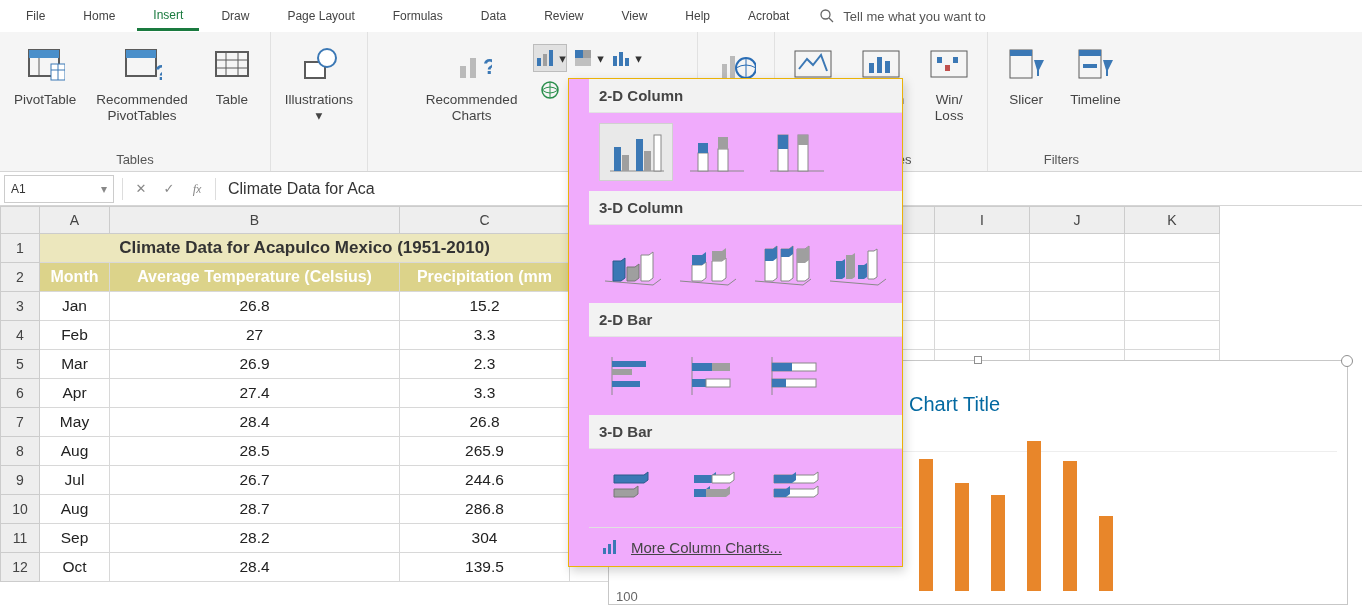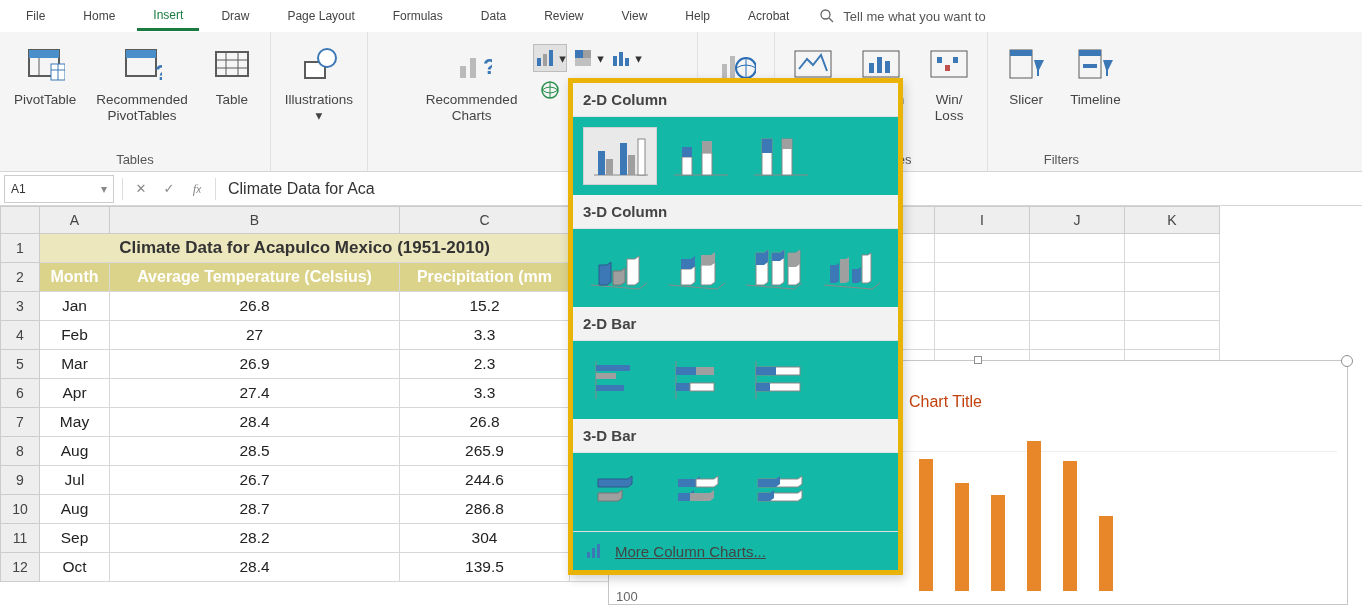--- a/index.html
+++ b/index.html
@@ -39,30 +39,30 @@
 .col-headers { display:flex; }
 .colh { height:28px; border:1px solid #ccc; border-left:none; background:#eee; display:flex; align-items:center; justify-content:center; font-size:14px; color:#444; }
 .rowh { width:40px; height:29px; border:1px solid #ccc; border-top:none; background:#eee; display:flex; align-items:center; justify-content:center; font-size:14px; color:#444; }
 .cells { position:relative; }
 .row { display:flex; }
 .cell { height:29px; border-right:1px solid #d8d8d8; border-bottom:1px solid #d8d8d8; display:flex; align-items:center; justify-content:center; font-size:15.5px; color:#222; }
 .title-cell { background:#ece7bd; font-weight:600; font-size:17px; color:#333; justify-content:center; }
 .hdr-cell { background:#dcd38a; color:#fff; font-weight:600; font-size:16px; }
 
 
-.chart-dropdown { position:absolute; left:568px; top:78px; width:335px; background:#14b8a6; border:5px solid #eab308; box-shadow:2px 4px 10px rgba(0,0,0,.18); z-index:50; }
+.chart-dropdown { position:absolute; left:568px; top:78px; width:335px; background:#f0abfc; border:1px solid #eab308; box-shadow:2px 4px 10px rgba(0,0,0,.18); z-index:50;padding-left:20px; }
 .cd-section { padding:8px 10px; font-size:15px; font-weight:600; color:#444; background:#f2f2f2; border-bottom:1px solid #e3e3e3; }
 .cd-row { display:flex; gap:6px; padding:10px; }
 .cd-item { width:74px; height:58px; display:flex; align-items:center; justify-content:center; cursor:pointer; border:1px solid transparent; }
 .cd-item.first { background:#e9e9e9; border-color:#d0d0d0; }
 .cd-footer { display:flex; align-items:flex-end; gap:10px; padding:10px 12px; border-top:1px solid #e0e0e0; font-size:15px; color:#444; text-decoration:underline; cursor:pointer; }
 
 
 .chart-area { position:absolute; left:608px; top:360px; width:740px; height:245px; border:1px solid #c7c7c7; background:#fff; }
-.chart-title { position:absolute; left:300px; top:32px; font-size:16px; color:#c2410c; }
+.chart-title { position:absolute; left:300px; top:32px; font-size:20px; color:#0369a1; }
 .handle { position:absolute; width:12px; height:12px; border:1px solid #8f8f8f; background:#fff; border-radius:50%; }
 .h-tl { left:-6px; top:-6px; } .h-tr { right:-6px; top:-6px; }
 .h-tm { left:50%; top:-5px; width:8px; height:8px; margin-left:-4px; border-radius:0; }
 .bars { position:absolute; left:310px; top:90px; width:270px; height:140px; display:flex; align-items:flex-end; gap:22px; }
 .bar { width:14px; background:#e8862a; }
 .yaxis-label { position:absolute; left:7px; bottom:0; font-size:13px; color:#666; }
 .grid-h-line { position:absolute; left:30px; right:10px; height:1px; background:#eee; }
 
 svg { display:block; }
 </style>

